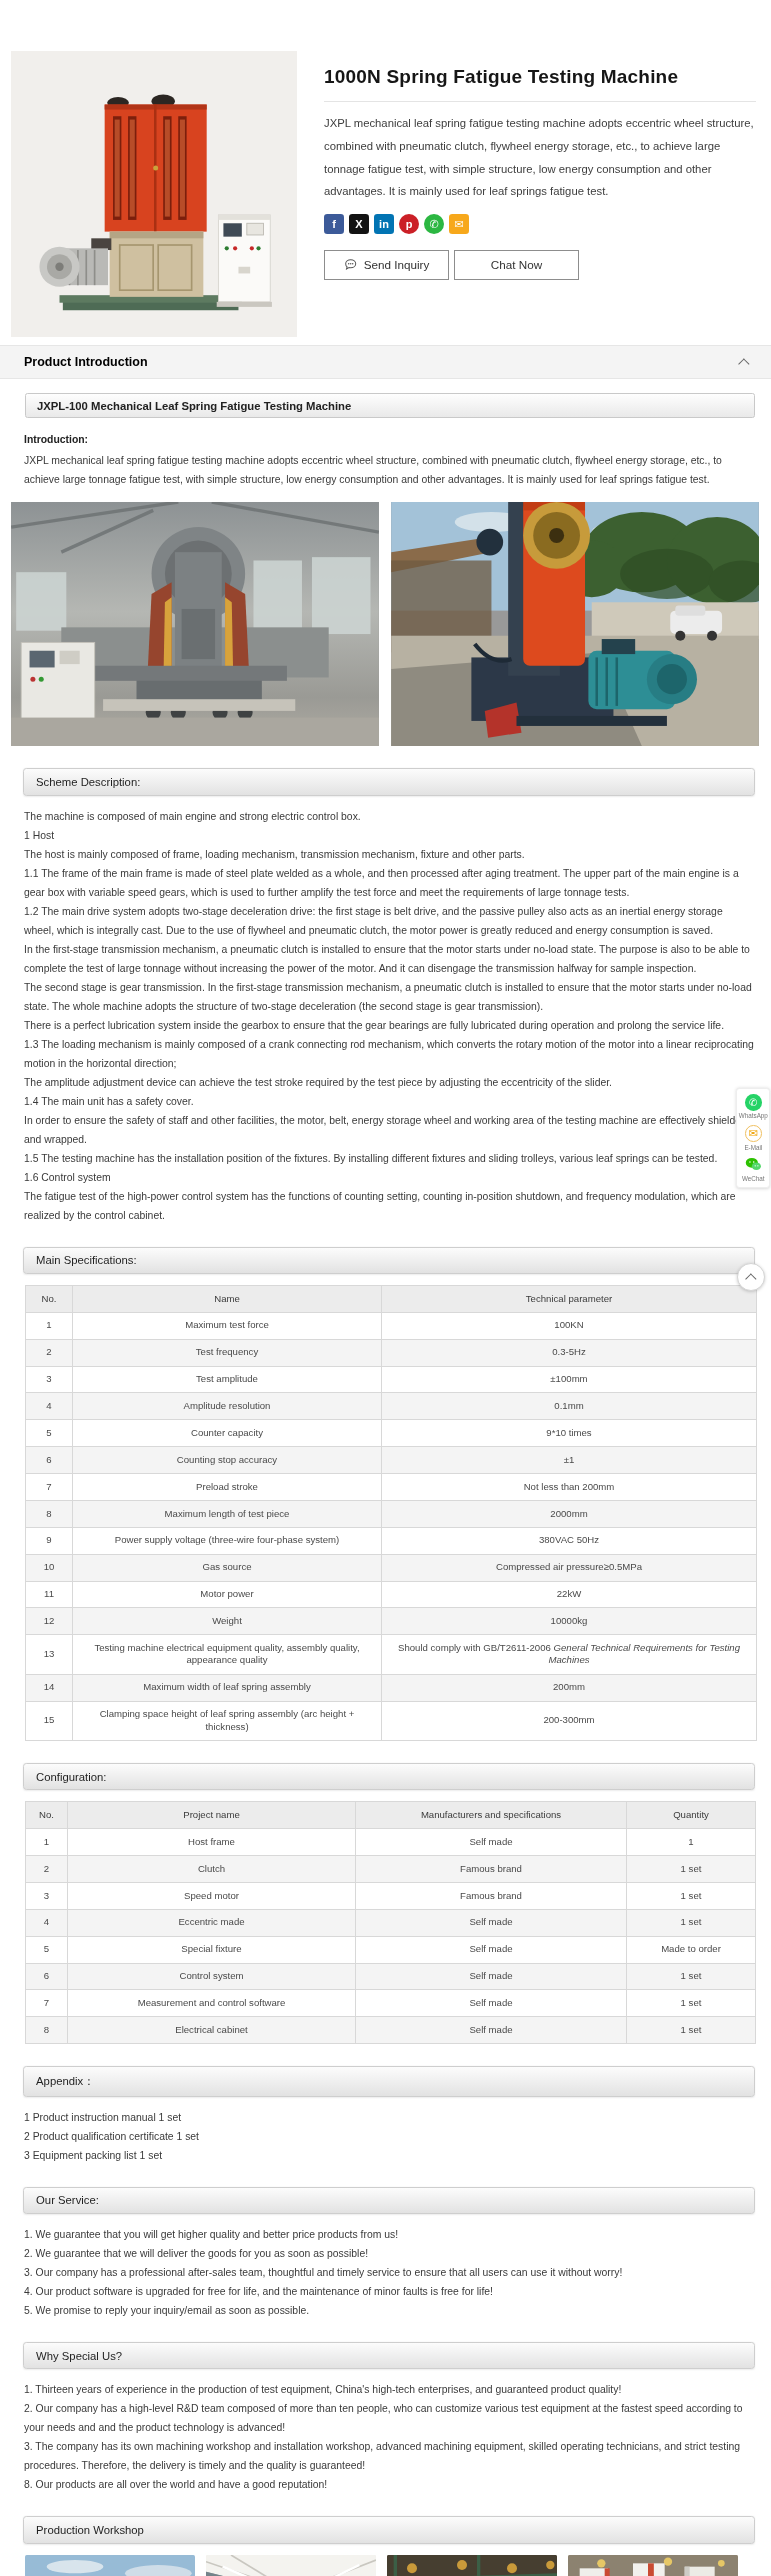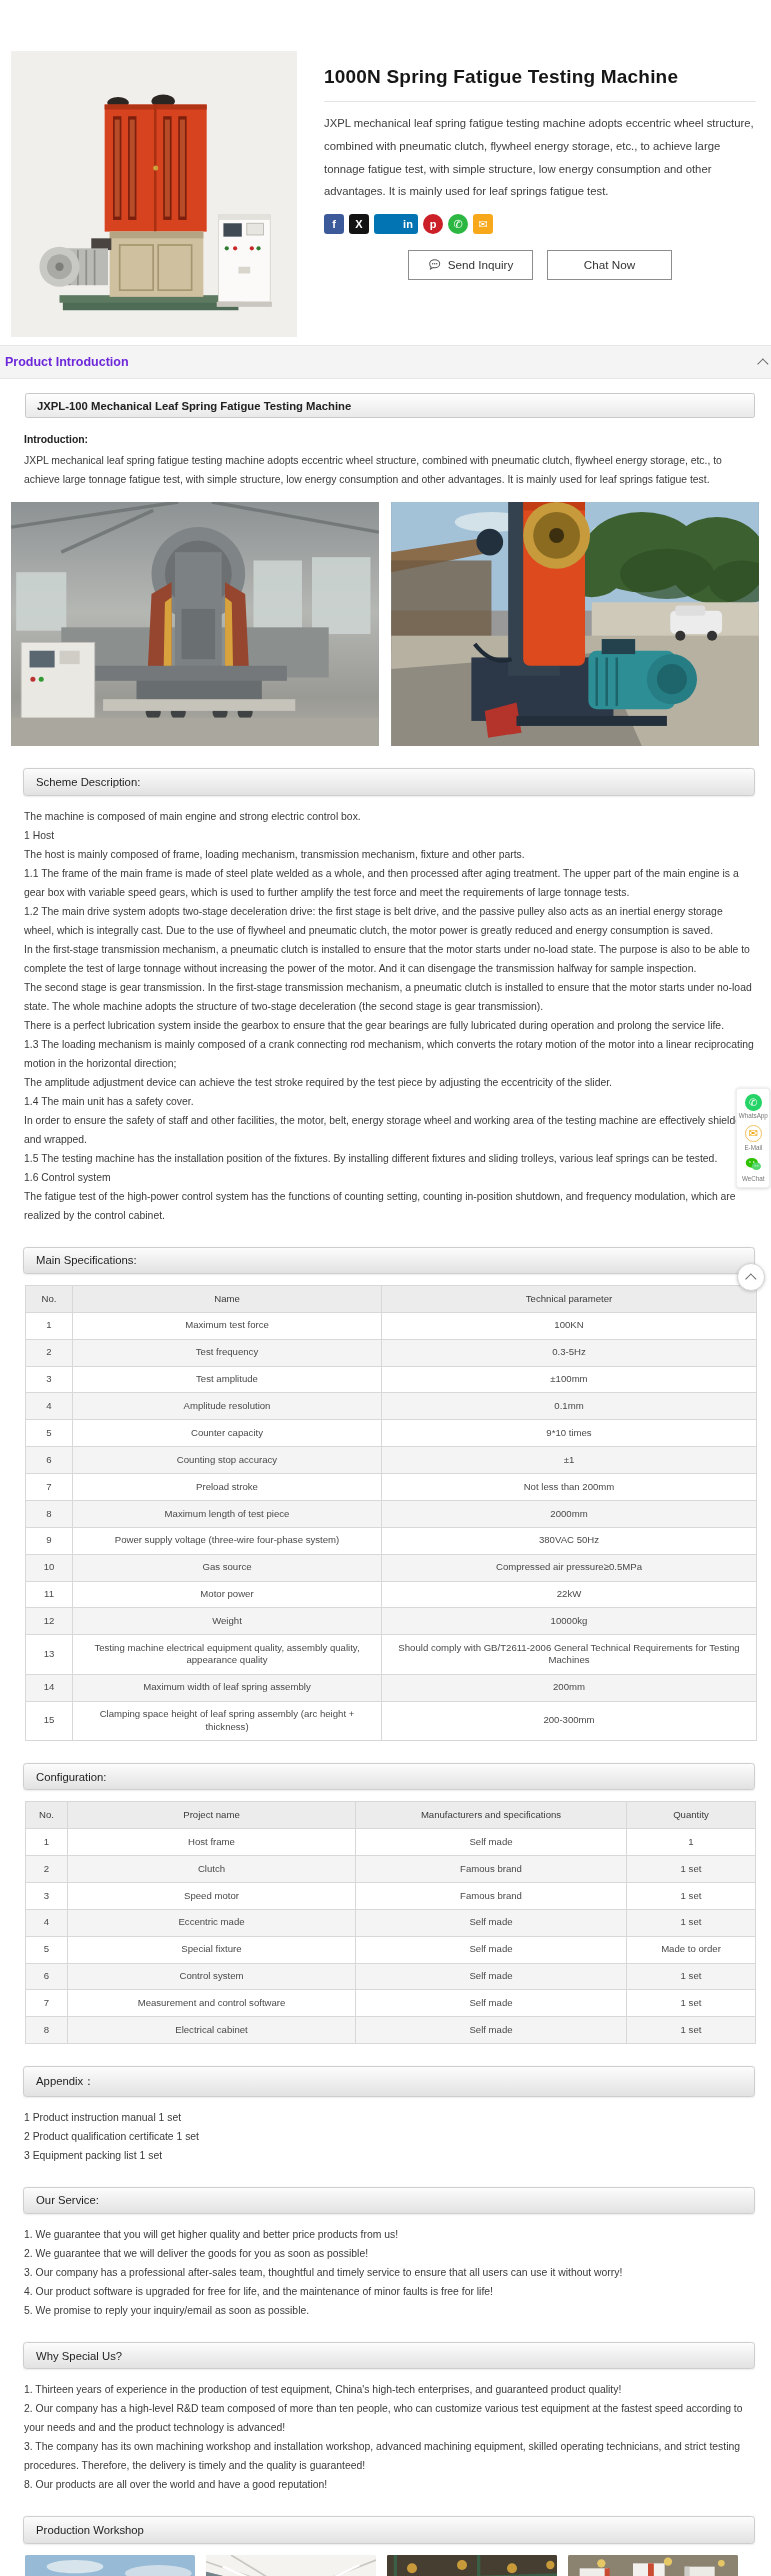--- a/index.html
+++ b/index.html
@@ -14,27 +14,27 @@
   .top{position:relative;padding:11px;height:297px;box-sizing:border-box;margin-top:40px;}
   .gallery{position:absolute;left:11px;top:11px;width:286px;height:286px;background:#f1efec;overflow:hidden;}
   .info{margin-left:313px;padding-right:5px;}
   .page-title{font-size:19px;font-weight:bold;color:#161616;margin:15px 0 0 0;letter-spacing:0.2px;}
   .title-rule{border:none;border-top:0.8px solid #e4e4e4;margin:13.4px 0 10px 0;}
   .prod-desc{font-size:11.3px;line-height:22.6px;color:#3d3d3d;margin:0 0 11.7px 0;}
   .social{height:22px;margin:1.7px 0 13.4px 0;display:flex;gap:5px;}
   .s-icon{width:20px;height:20px;display:flex;align-items:center;justify-content:center;
     color:#fff;font-weight:bold;font-size:11px;border-radius:3.3px;cursor:pointer;}
   .s-icon.circle{border-radius:50%;}
-  .actions{display:flex;gap:14px;justify-content:center;}
+  .actions{display:flex;gap:5px;}
   .btn{box-sizing:border-box;width:125px;height:30px;background:#fff;border:0.8px solid #8d8d8d;
     display:flex;align-items:center;justify-content:center;gap:6.7px;font-size:11.7px;color:#333;cursor:pointer;}
 
   
   .pi-bar{margin-top:8.4px;height:32px;background:#f4f4f4;border-top:0.8px solid #e6e6e6;border-bottom:0.8px solid #e6e6e6;
-    display:flex;align-items:center;padding:0 5px;font-size:12.5px;font-weight:bold;color:#6d28d9;}
+    display:flex;align-items:center;padding:0 24px;font-size:12.5px;font-weight:bold;color:#000000;}
   .pi-bar .spacer{flex:1;}
   .chev-up{width:6.7px;height:6.7px;border-left:1.7px solid #666;border-top:1.7px solid #666;transform:rotate(45deg);display:inline-block;margin-top:3.3px;}
   .model-box{margin:13.4px 16.7px 0 25px;border:0.8px solid #c9c9c9;border-radius:2.5px;
     background:linear-gradient(#fefefe,#e9e9e9);padding:5.8px 11px;font-weight:bold;font-size:11.3px;color:#222;}
   .section-bar{margin:22px 16.7px 11px 23.4px;border:0.8px solid #cecece;border-radius:3.3px;
     background:linear-gradient(#fcfcfc,#e2e2e2);padding:6.7px 11.7px;font-weight:normal;font-size:11.3px;color:#1f1f1f;
     box-shadow:0 0.8px 1.7px rgba(0,0,0,.08);}
   .body-block{margin:0 16.7px 0 24px;}
   .line{line-height:19px;font-size:10.4px;color:#3a3a3a;}
   .label-bold{font-weight:bold;color:#222;margin:11.7px 0 1.7px 0;}
@@ -43,21 +43,21 @@
   .photos{margin:13.4px 0 0 11px;display:flex;gap:11.7px;}
   .photo{width:368px;height:244px;overflow:hidden;background:#999;}
   .photo svg{display:block;}
 
   
   table{border-collapse:collapse;margin:5px 0 0 25px;width:731px;table-layout:fixed;}
   th,td{border:0.8px solid #d8d8d8;text-align:center;font-weight:normal;
     font-size:9.6px;color:#4a4a4a;padding:6.7px 5px;line-height:12.5px;}
   thead th{background:#ececec;color:#3c3c3c;text-align:center;}
   tbody tr:nth-child(even) td{background:#f4f4f4;}
-  .ital{}
+  .ital{font-style:italic;}
 
   
   .workshop-photos{margin:11.7px 16.7px 0 25px;display:flex;gap:11px;}
   .w-photo{width:170px;height:120px;overflow:hidden;border-radius:1.7px;}
   .w-photo svg{display:block;}
 
   
   .contact-bar{position:absolute;right:1.7px;top:1088px;width:32px;background:#fff;border:0.8px solid #eee;
     border-radius:3.3px;box-shadow:0 0.8px 3.3px rgba(0,0,0,.15);padding:5px 0;display:flex;flex-direction:column;gap:5.8px;align-items:center;}
   .contact-item{display:flex;flex-direction:column;align-items:center;gap:1.7px;cursor:pointer;}
@@ -124,21 +124,21 @@
         <rect x="246" y="300" width="66" height="6" fill="#cac7c0"></rect>
       </svg>
     </div>
     <div class="info">
       <h1 class="page-title">1000N Spring Fatigue Testing Machine</h1>
       <hr class="title-rule">
       <p class="prod-desc">JXPL mechanical leaf spring fatigue testing machine adopts eccentric wheel structure, combined with pneumatic clutch, flywheel energy storage, etc., to achieve large tonnage fatigue test, with simple structure, low energy consumption and other advantages. It is mainly used for leaf springs fatigue test.</p>
       <div class="social" id="social-bar">
           <span class="s-icon" style="background: rgb(60, 90, 153);">f</span>
           <span class="s-icon" style="background: rgb(19, 19, 19);">X</span>
-          <span class="s-icon" style="background: rgb(2, 116, 179); padding-left: 24px;">in</span>
+          <span class="s-icon" style="background: rgb(2, 116, 179);">in</span>
           <span class="s-icon circle" style="background: rgb(203, 32, 39);">p</span>
           <span class="s-icon circle" style="background: rgb(44, 183, 66);">✆</span>
           <span class="s-icon" style="background: rgb(247, 168, 27);">✉</span>
         </div>
       <div class="actions">
         <button class="btn">
           <svg width="13.4" height="13.4" viewBox="0 0 16 16">
             <path d="M8 2c3.3 0 6 2.1 6 4.8S11.3 11.6 8 11.6c-.7 0-1.4-.1-2-.3L3 13l.7-2.4C2.6 9.8 2 8.7 2 6.8 2 4.1 4.7 2 8 2z" fill="none" stroke="#555" stroke-width="1.2"></path>
             <circle cx="5.6" cy="7" r=".9" fill="#555"></circle>
               <circle cx="8" cy="7" r=".9" fill="#555"></circle>

